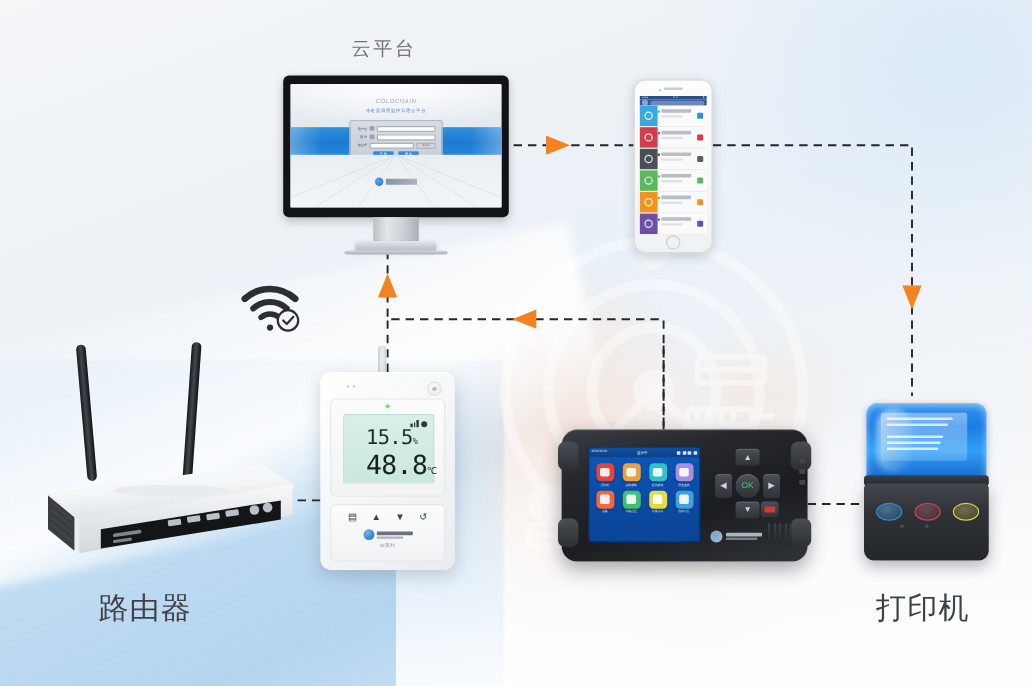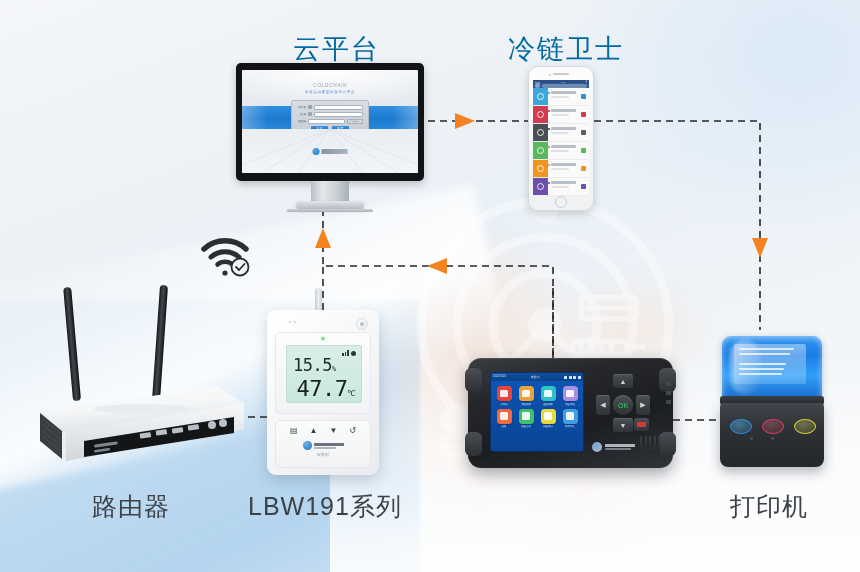--- a/index.html
+++ b/index.html
@@ -58,22 +58,22 @@
   .dev-label{
     position:absolute;
     font-size:25px;
     color:#3d4248;
     letter-spacing:1px;
     white-space:nowrap;
     font-family:"Liberation Sans","DejaVu Sans",sans-serif;
   }
   .title-label{
     position:absolute;
-    font-size:27px;
-    color:#0369a1;
+    font-size:16px;
+    color:#737373;
     letter-spacing:2px;
     white-space:nowrap;
   }
   .wifi-label{
     position:absolute; left:170px; top:281px;
     font-size:22px; color:#3b4147; letter-spacing:1px; white-space:nowrap;
   }
 
   
   .monitor{ position:absolute; left:236px; top:63px; width:188px; }
@@ -231,21 +231,21 @@
   .lbw-panel{
     position:absolute; left:8px; top:22px; width:96px; height:82px;
     background:linear-gradient(180deg,#fcfcfd,#f1f3f5);
     border:1px solid #e6e8eb; border-radius:5px;
   }
   .lbw-led{ position:absolute; left:50%; transform:translateX(-50%); top:4px; width:3px; height:3px; border-radius:50%; background:#6fdc72; box-shadow:0 0 3px #6fdc72; }
   .lbw-lcd{
     position:absolute; left:10px; top:12px; width:76px; height:58px;
     background:linear-gradient(180deg,#d9efe6,#cbe8dd);
     border-radius:2px; border:1px solid #c1ded3;
-    padding:4px 6px;
+    padding:4px 18px;
   }
   .lcd-sig{ position:absolute; right:5px; top:4px; display:flex; align-items:flex-end; gap:1px; }
   .lcd-sig i{ width:1.6px; background:#2b3a38; display:block; }
   .lcd-hum{ font-family:"DejaVu Sans Mono","Liberation Mono",monospace; font-size:17px; color:#1d2b29; line-height:1; margin-top:7px; letter-spacing:-.5px; }
   .lcd-hum small{ font-size:7px; }
   .lcd-tmp{ font-family:"DejaVu Sans Mono","Liberation Mono",monospace; font-size:22px; color:#17211f; line-height:1; text-align:right; margin-top:4px; letter-spacing:-.5px; }
   .lcd-tmp small{ font-size:8px; }
   .lbw-btnpanel{
     position:absolute; left:8px; top:110px; width:96px; height:48px;
     background:linear-gradient(180deg,#fbfcfc,#f0f2f4);
@@ -421,21 +421,20 @@
     <path class="dsh" d="M 248 417 L 270 417"></path>
 
     <path class="dsh" d="M 323 310 L 323 266"></path>
 
     <path class="dsh" d="M 673 420 L 718 420"></path>
 
     <path class="dsh" d="M 553 288 L 553 358"></path>
   </svg>
 
   <div class="title-label" style="left:293px; top:31px;">云平台</div>
-  <div class="title-label" style="left:508px; top:31px;">冷链卫士</div>
 
   <div class="monitor">
     <div class="mon-bezel">
       <div class="mon-screen">
         <div class="scr-topglow"></div>
         <div class="scr-band"></div>
         <div class="scr-brand">COLDCHAIN</div>
         <div class="scr-sub">冷链温湿度监控管理云平台</div>
 
         <div class="scr-login">
@@ -660,21 +659,21 @@
           <div class="lcd-sig">
             <i style="height:3px"></i>
               <i style="height:4.5px"></i>
               <i style="height:6px"></i>
             <i style="width:5px;height:5px;border-radius:50%;margin-left:1px"></i>
           </div>
           <div class="lcd-hum">
             <span>15.5</span><small>%</small>
           </div>
           <div class="lcd-tmp">
-            <span>47.7</span><small>℃</small>
+            <span>48.8</span><small>℃</small>
           </div>
         </div>
       </div>
 
       <div class="lbw-btnpanel">
         <div class="lbw-btns">
           <span>▤</span>
           <span>▲</span>
           <span>▼</span>
           <span>↺</span>
@@ -798,17 +797,16 @@
         <span class="prn-btn b2"></span>
         <span class="prn-btn b3"></span>
       </div>
       <div class="prn-leds">
           <i></i>
           <i></i>
         </div>
     </div>
   </div>
 
-  <div class="dev-label" style="left:92px;  top:490px;">路由器</div>
-  <div class="dev-label" style="left:248px; top:490px;">LBW191系列</div>
+  <div class="dev-label" style="left:82px;  top:490px;">路由器</div>
   <div class="dev-label" style="left:730px; top:490px;">打印机</div>
 
 </div>
 
 </body></html>

